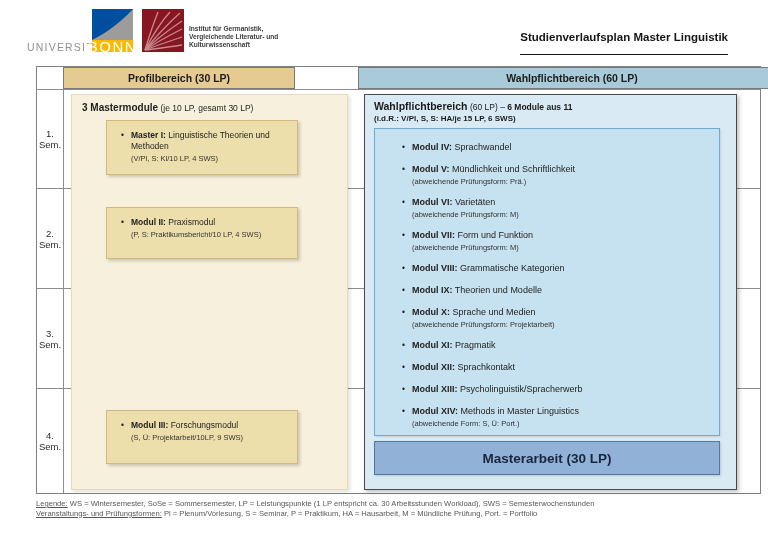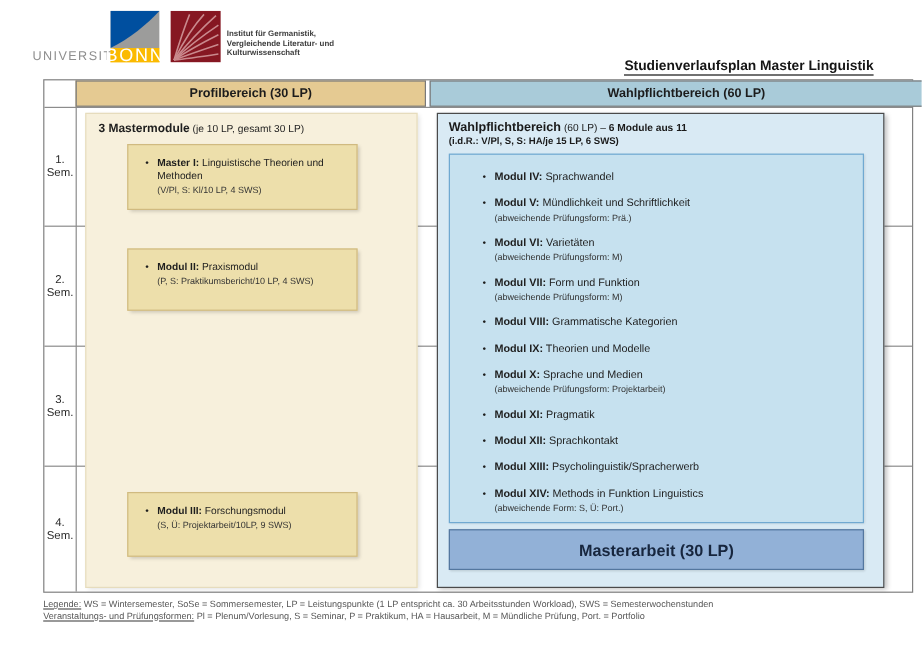--- a/index.html
+++ b/index.html
@@ -11,33 +11,33 @@
   .abs{position:absolute;}
 
   
   .uni-label{left:27px;top:41px;font-size:10.5px;letter-spacing:1.2px;color:#8f8f8f;}
   .bonn-mark{left:92px;top:9px;width:41px;height:31px;}
   .bonn-band{left:92px;top:40px;width:41px;height:12px;background:var(--bonnYellow,#fbba00);
     display:flex;align-items:center;justify-content:center;}
   .bonn-band span{font-size:15px;font-weight:normal;color:#fff;letter-spacing:1.5px;text-align:center;}
   .inst-mark{left:142px;top:9px;width:42px;height:43px;}
   .inst-text{left:189px;top:25px;font-size:6.6px;line-height:8.2px;color:#3c3c3c;font-weight:bold;}
-  .doc-title{right:40px;top:49px;font-size:11.5px;font-weight:bold;color:#151515;
-    border-bottom:1.5px solid #151515;padding-bottom:1px;}
+  .doc-title{right:40px;top:31px;font-size:11.5px;font-weight:bold;color:#151515;
+    border-bottom:1.5px solid #151515;padding-bottom:11px;}
 
   
   .plan{left:36px;top:66px;width:723px;height:426px;border:1px solid #808080;background:#fff;}
   .vline{left:26px;top:0;width:1px;height:100%;background:#8c8c8c;z-index:1;}
   .hdiv{left:0;width:100%;height:1px;background:#8c8c8c;z-index:0;}
   .sem-cell{left:0;width:26px;display:flex;flex-direction:column;align-items:center;justify-content:center;
     font-size:9.5px;line-height:11px;color:#2a2a2a;z-index:1;}
 
   .band{top:0;height:22px;display:flex;align-items:center;justify-content:center;
     font-size:10.5px;font-weight:bold;color:#1c1c1c;z-index:2;box-sizing:border-box;border:1px solid #7a7a7a;}
-  .band-profil{left:26px;width:292px;background:var(--tan,#e5ca92);}
+  .band-profil{left:26px;width:232px;background:var(--tan,#e5ca92);}
   .band-wahl{left:321px;width:428px;background:var(--headBlue,#a9cbd9);}
 
   
   .profil-panel{left:34px;top:27px;width:275px;height:394px;background:var(--cream,#f7f0dc);
     border:1px solid #e6dcbd;box-shadow:2px 2px 4px rgba(0,0,0,0.12);z-index:3;}
   .profil-intro{left:10px;top:7px;font-size:8.5px;color:#1e1e1e;}
   .profil-intro .big{font-size:10px;font-weight:bold;}
   .mbox{left:34px;width:192px;background:var(--modTan,#eddfab);border:1px solid #d0ba80;
     box-shadow:2px 2px 3px rgba(0,0,0,0.18);box-sizing:border-box;padding:9px 10px 0 24px;}
   .mbox.b1{top:25px;height:55px;}
@@ -205,21 +205,21 @@
         </div>
         <div class="item">
           <div class="li-text"><span class="bold">Modul XII:</span><span> Sprachkontakt</span></div>
 
         </div>
         <div class="item">
           <div class="li-text"><span class="bold">Modul XIII:</span><span> Psycholinguistik/Spracherwerb</span></div>
 
         </div>
         <div class="item">
-          <div class="li-text"><span class="bold">Modul XIV:</span><span> Methods in Funktion Linguistics</span></div>
+          <div class="li-text"><span class="bold">Modul XIV:</span><span> Methods in Master Linguistics</span></div>
           <div class="detail">(abweichende Form: S, Ü: Port.)</div>
         </div>
       </div>
 
       <div class="abs masterarbeit">
         <span>Masterarbeit (30 LP)</span>
       </div>
     </div>
   </div>
 

